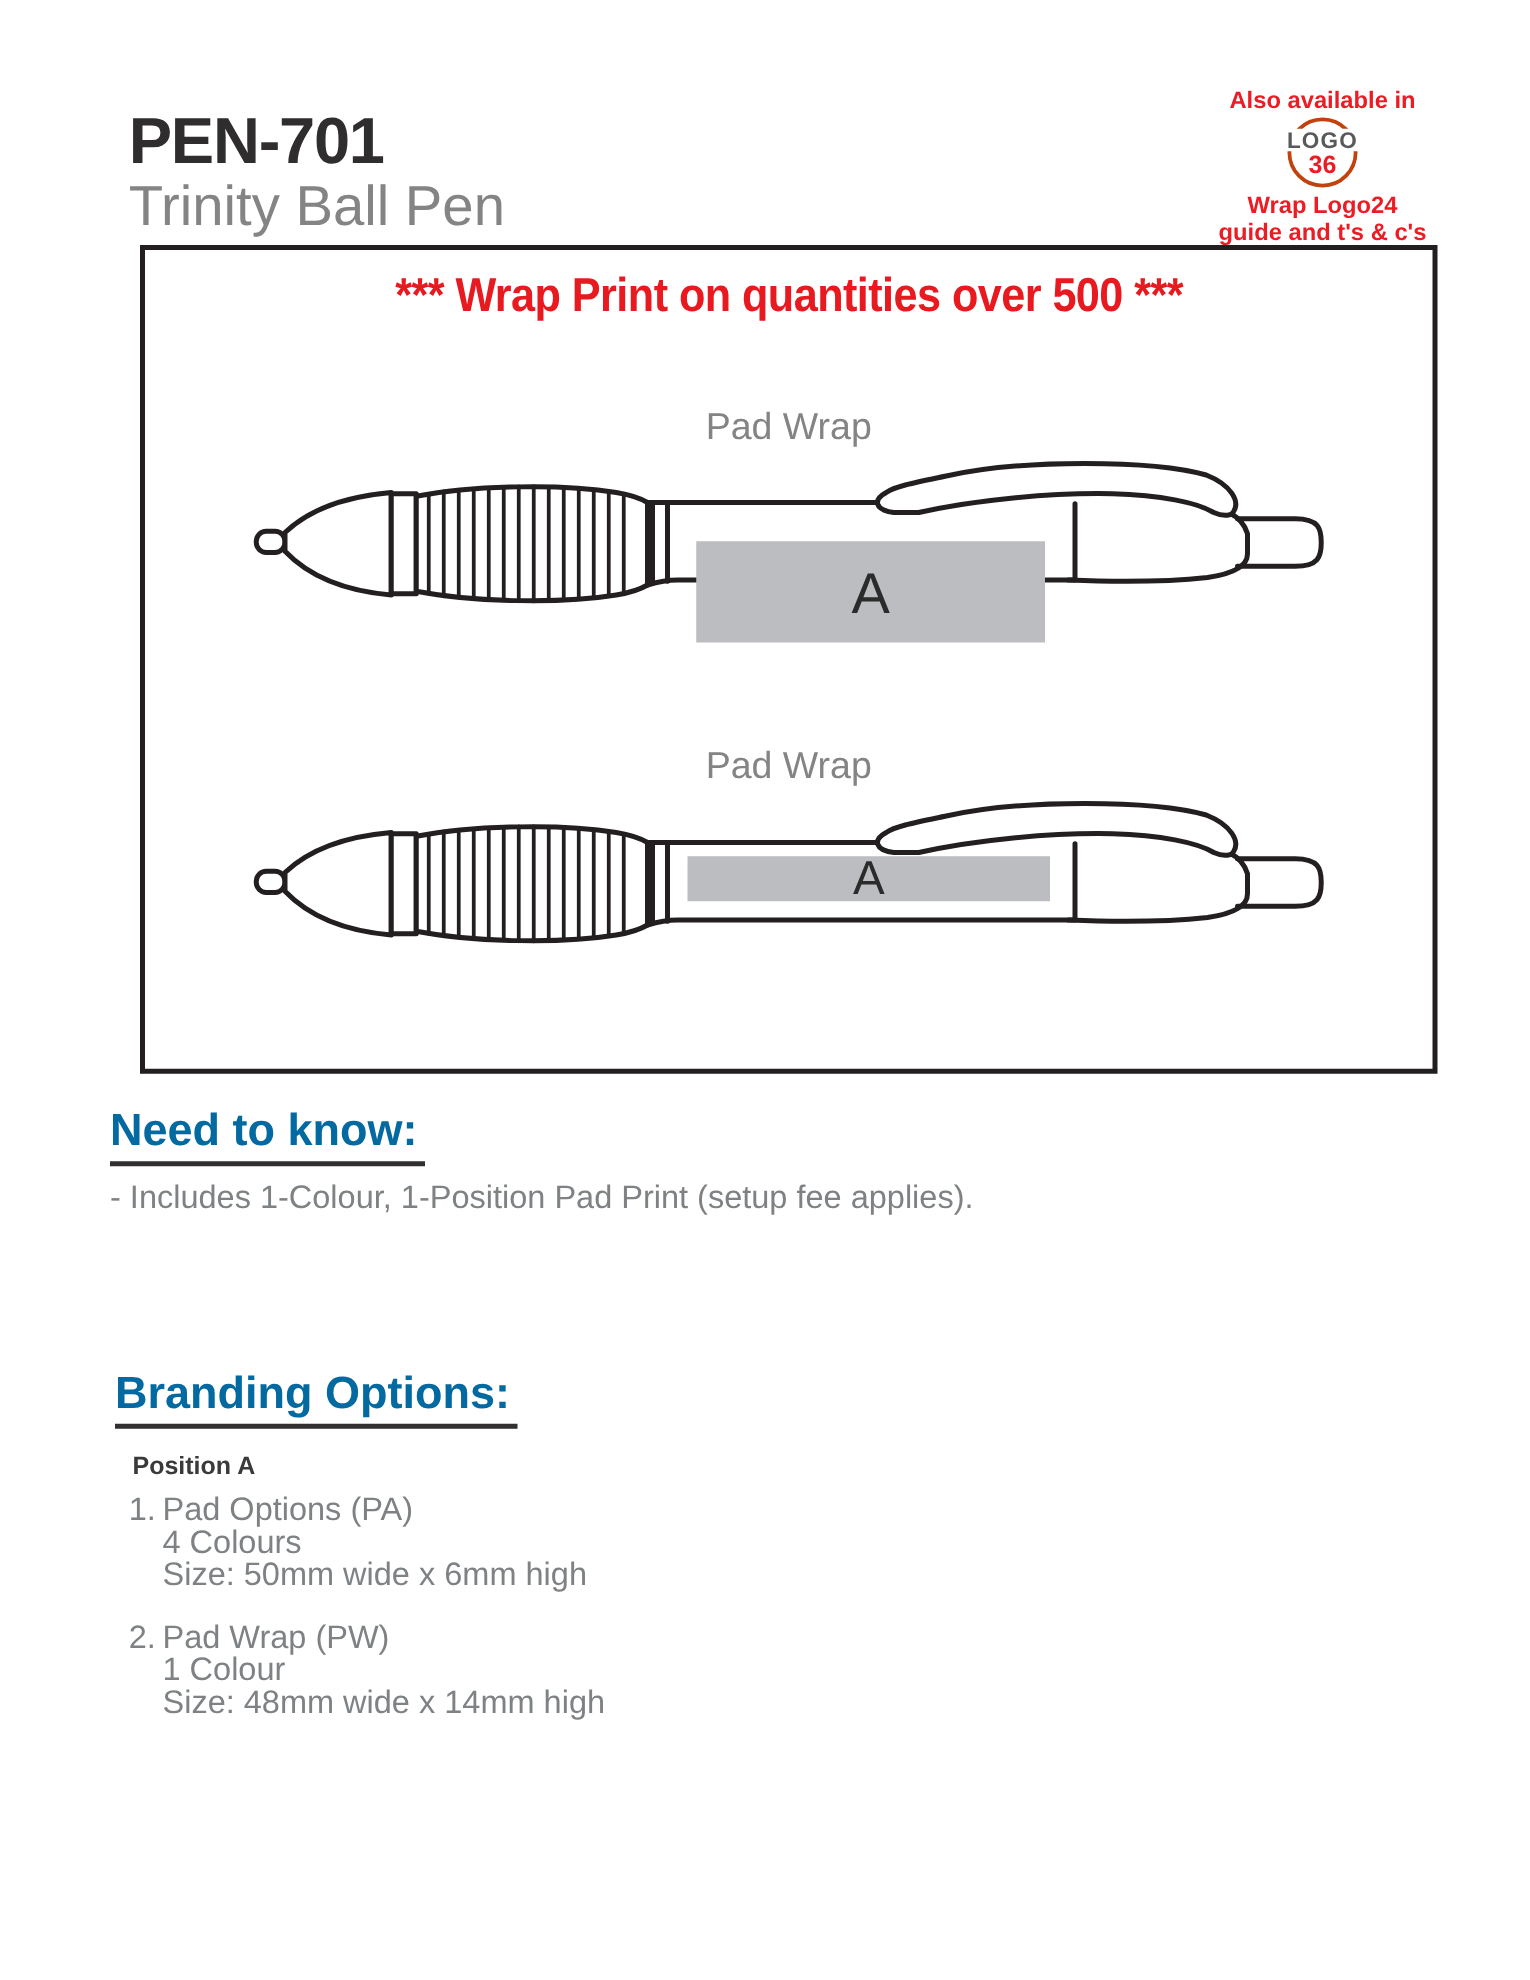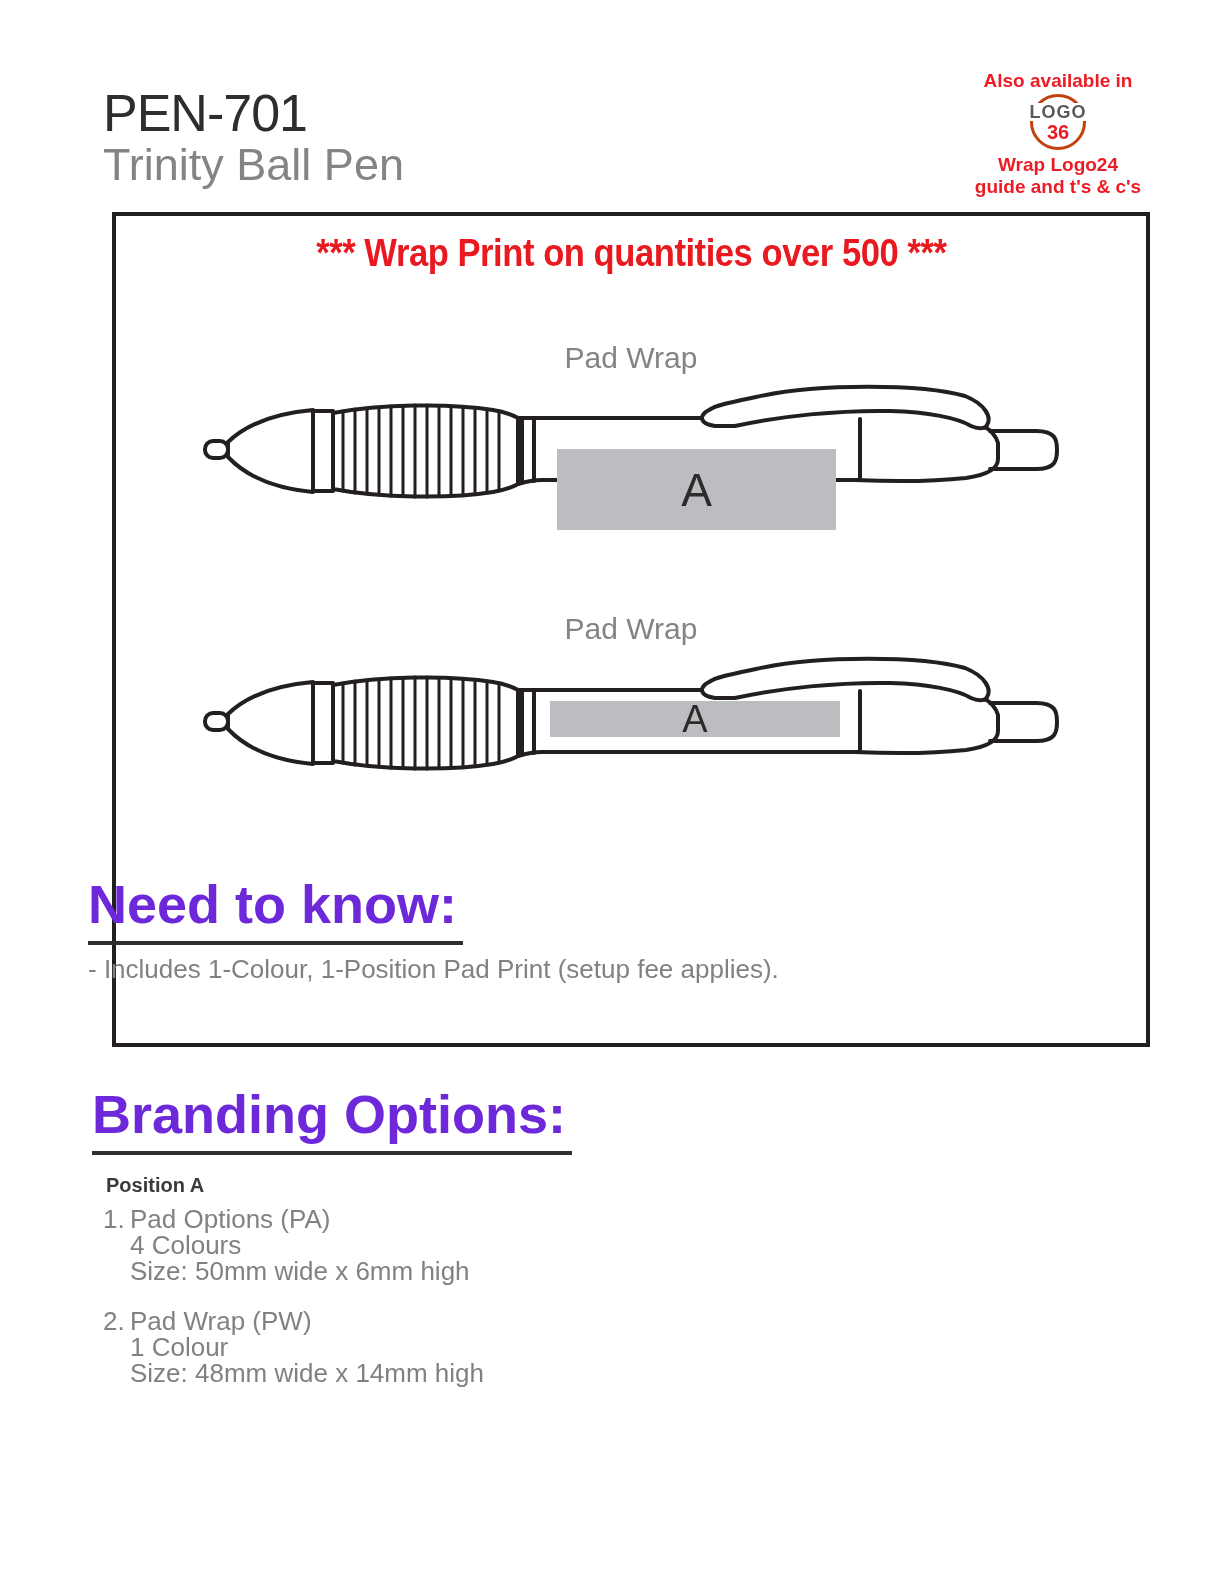--- a/index.html
+++ b/index.html
@@ -4,21 +4,21 @@
 <style>
   html,body { margin:0; padding:0; background:#ffffff; }
   .page {
     position:relative; width:1224px; height:1584px; background:#ffffff;
     font-family:"Liberation Sans", sans-serif; overflow:hidden;
   }
 
   
   .title-block { position:absolute; left:103px; top:86px; }
   .product-code {
-    margin:0; font-size:52px; font-weight:normal; color:#2f2d2e;
+    margin:0; font-size:52px; font-weight:bold; color:#2f2d2e;
     letter-spacing:-1px; line-height:54px;
   }
   .product-name {
     font-size:45px; font-weight:normal; color:#848484; line-height:48px; margin-top:1px;
   }
 
   .logo-block {
     position:absolute; left:968px; top:70px; width:180px; text-align:center;
     color:#ed1c24; font-weight:bold; font-size:19px; line-height:22px;
   }
@@ -31,21 +31,21 @@
     background:#ffffff; color:#58595b; font-size:18px; font-weight:bold;
     letter-spacing:1px; line-height:18px; padding:0 2px; white-space:nowrap;
   }
   .logo-num {
     position:absolute; top:24px; left:0; right:0;
     color:#ed1c24; font-size:20px; font-weight:bold; line-height:22px;
   }
 
   
   .diagram-box {
-    position:absolute; left:112px; top:212px; width:1038px; height:835px;
+    position:absolute; left:112px; top:196px; width:1038px; height:663px;
     border:4px solid #231f20; box-sizing:border-box; background:#ffffff;
   }
   .banner {
     position:absolute; top:16px; left:0; right:0; text-align:center;
     font-size:38px; font-weight:bold; color:#e8191f; white-space:nowrap;
   }
   .banner span { display:inline-block; transform:scaleX(0.91); transform-origin:center; letter-spacing:-0.5px; }
   .pen-label {
     position:absolute; left:0; right:0; text-align:center;
     font-size:30px; color:#848484;
@@ -57,22 +57,22 @@
   .pen-2 { top:441px; }
   .print-area {
     position:absolute; background:#bcbdc0; color:#2b2b2b;
     display:flex; align-items:center; justify-content:center;
   }
   .area-wrap  { left:441px; top:233px; width:279px; height:81px; font-size:46px; }
   .area-print { left:434px; top:485px; width:290px; height:36px; font-size:38px; }
 
   
   .section-heading {
-    display:inline-block; margin:0; font-size:54px; font-weight:bold; color:#6d28d9;
-    line-height:44px; border-bottom:4px solid #312f30; padding-bottom:15px; padding-right:6px;
+    display:inline-block; margin:0; font-size:36px; font-weight:bold; color:#0369a1;
+    line-height:44px; border-bottom:4px solid #312f30; padding-bottom:3px; padding-right:6px;
   }
   .need-section { position:absolute; left:88px; top:882px; }
   .gray-line { margin:9px 0 0 0; font-size:26px; color:#7f8284; line-height:31px; }
   .red-line  { margin:0 0 0 7px; font-size:26px; color:#ff0000; line-height:31px; }
 
   .branding-section { position:absolute; left:92px; top:1092px; }
   .position-title { margin:15px 0 0 14px; font-size:20px; font-weight:bold; color:#3a3a3a; line-height:30px; }
   .option { display:flex; margin:6px 0 0 11px; font-size:26px; color:#7f8284; line-height:26px; }
   .option + .option { margin-top:24px; }
   .option .num { width:27px; flex:none; }

